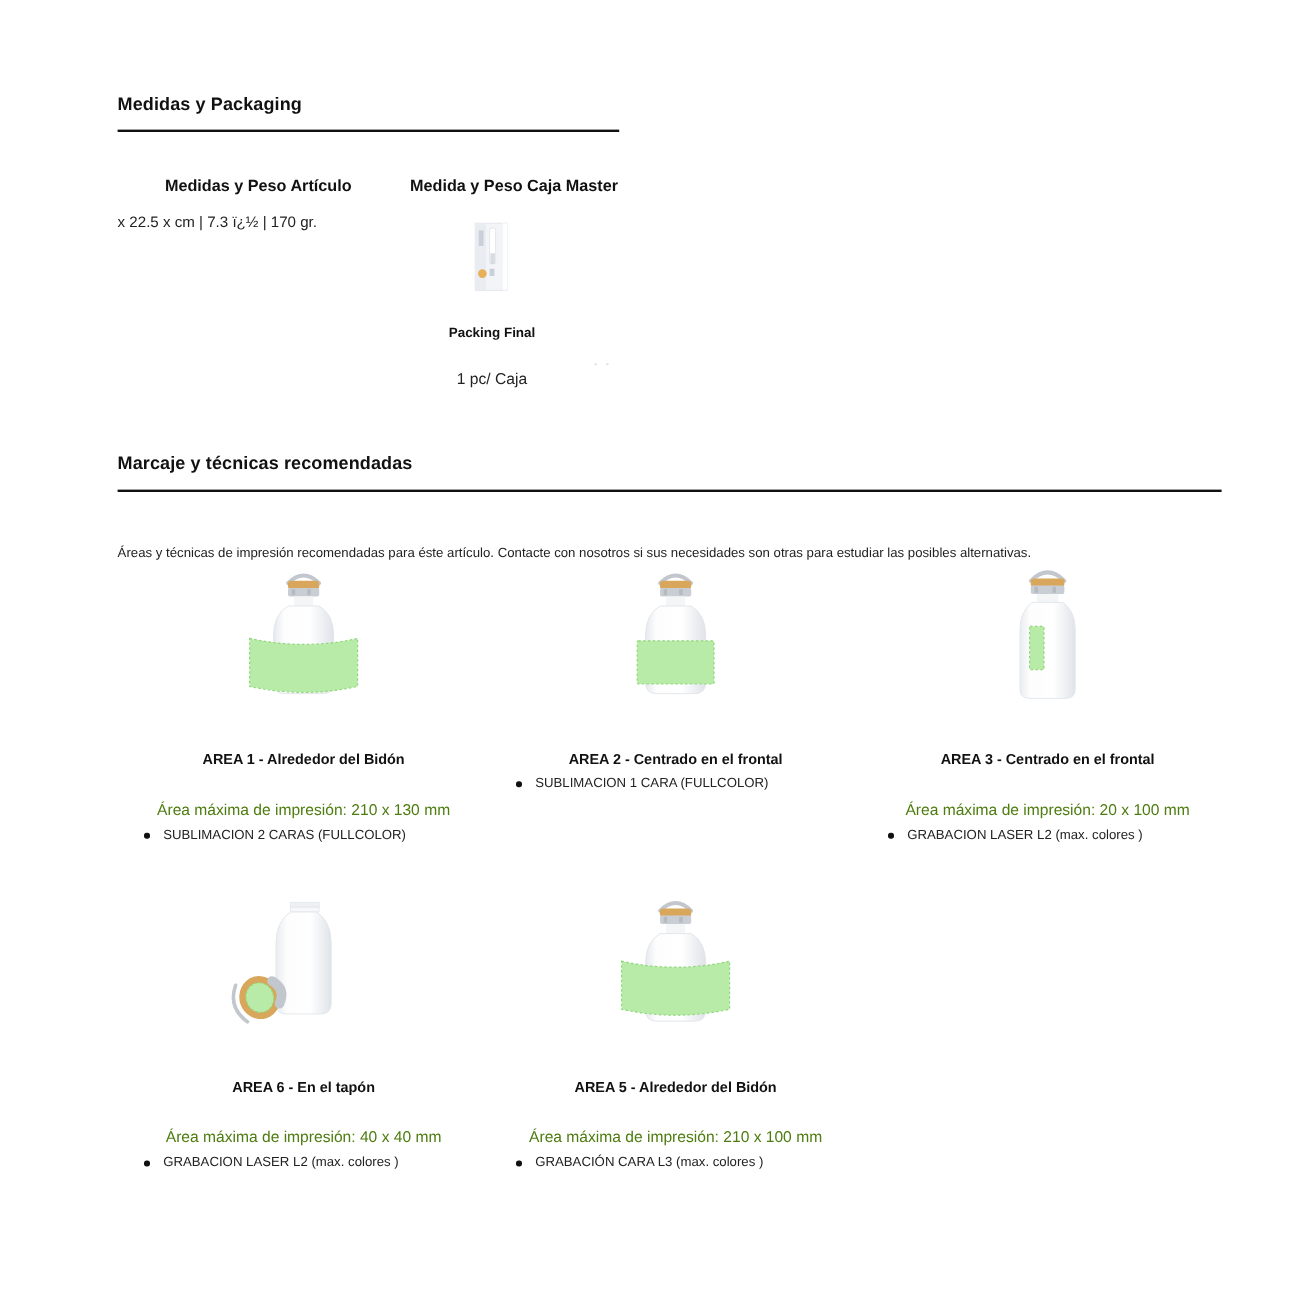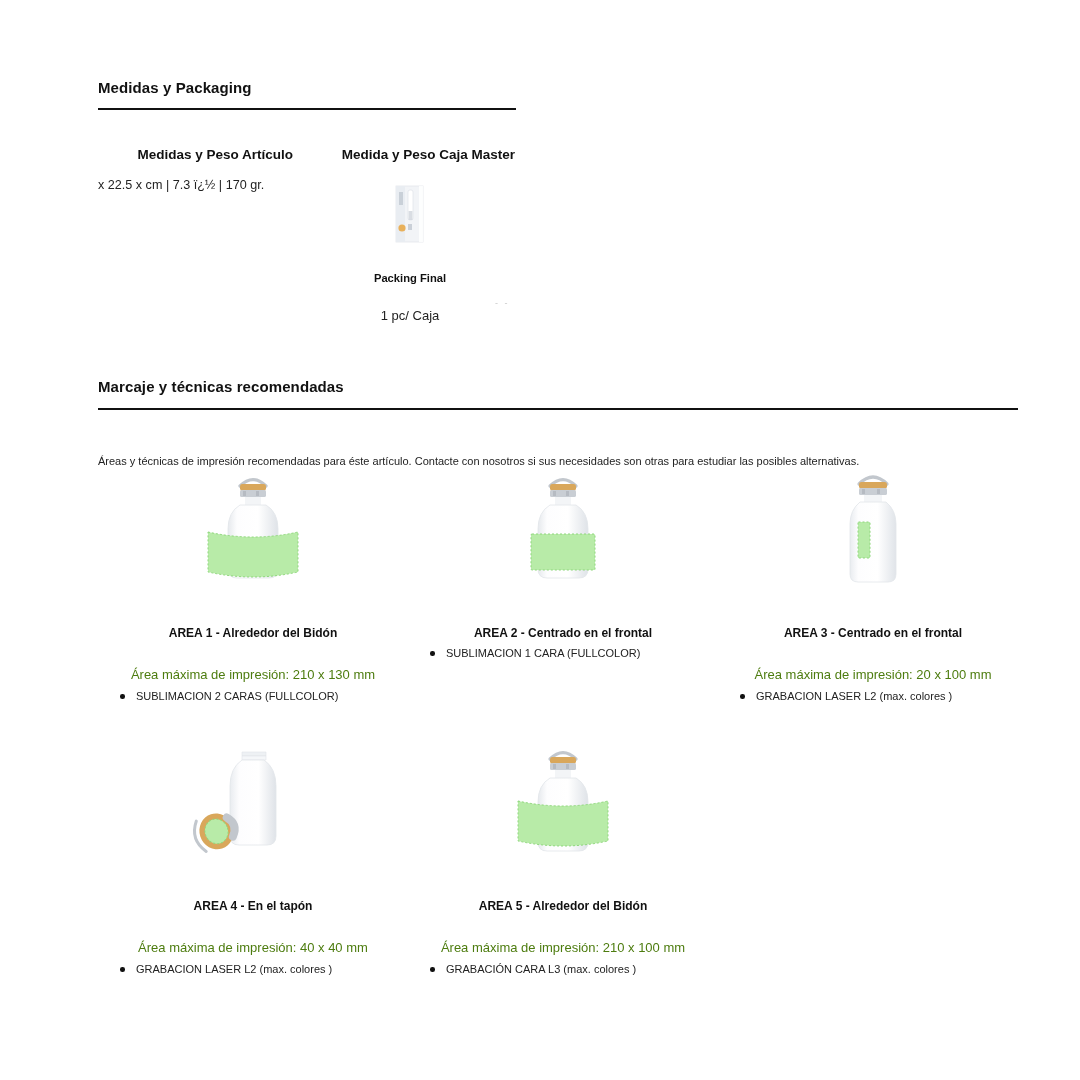--- a/index.html
+++ b/index.html
@@ -250,21 +250,21 @@
             <path d="M74 25 q-12 8 -12 26 v50 q0 9 9 9 h28 q9 0 9 -9 v-50 q0 -18 -12 -26 z" fill="url(#b4)" stroke="#e2e6ea" stroke-width="0.8"></path>
 
             <g transform="translate(22,86) rotate(-18)">
               <ellipse cx="22" cy="18" rx="17" ry="18" fill="#d9a75b"></ellipse>
               <ellipse cx="22" cy="18" rx="11.5" ry="12.5" fill="#b8eba8" stroke="#8fd77c" stroke-width="1" stroke-dasharray="2 2"></ellipse>
               <path d="M36 8 q9 10 0 20" fill="none" stroke="#c2c7cd" stroke-width="8" stroke-linecap="round"></path>
               <path d="M6 2 q-12 16 0 32" fill="none" stroke="#c2c7cd" stroke-width="3" stroke-linecap="round"></path>
             </g>
           </svg>
         </div>
-        <div class="card-title">AREA 4 - En el tapón</div>
+        <div class="card-title">AREA 6 - En el tapón</div>
         <div class="card-area">Área máxima de impresión: 40 x 40 mm</div>
         <ul class="tech-list">
           <li>GRABACION LASER L2 (max. colores )</li>
         </ul>
       </div>
 
       <div class="card">
         <div class="card-img">
           <svg width="170" height="140" viewBox="0 0 170 140" aria-hidden="true">
             <defs>

